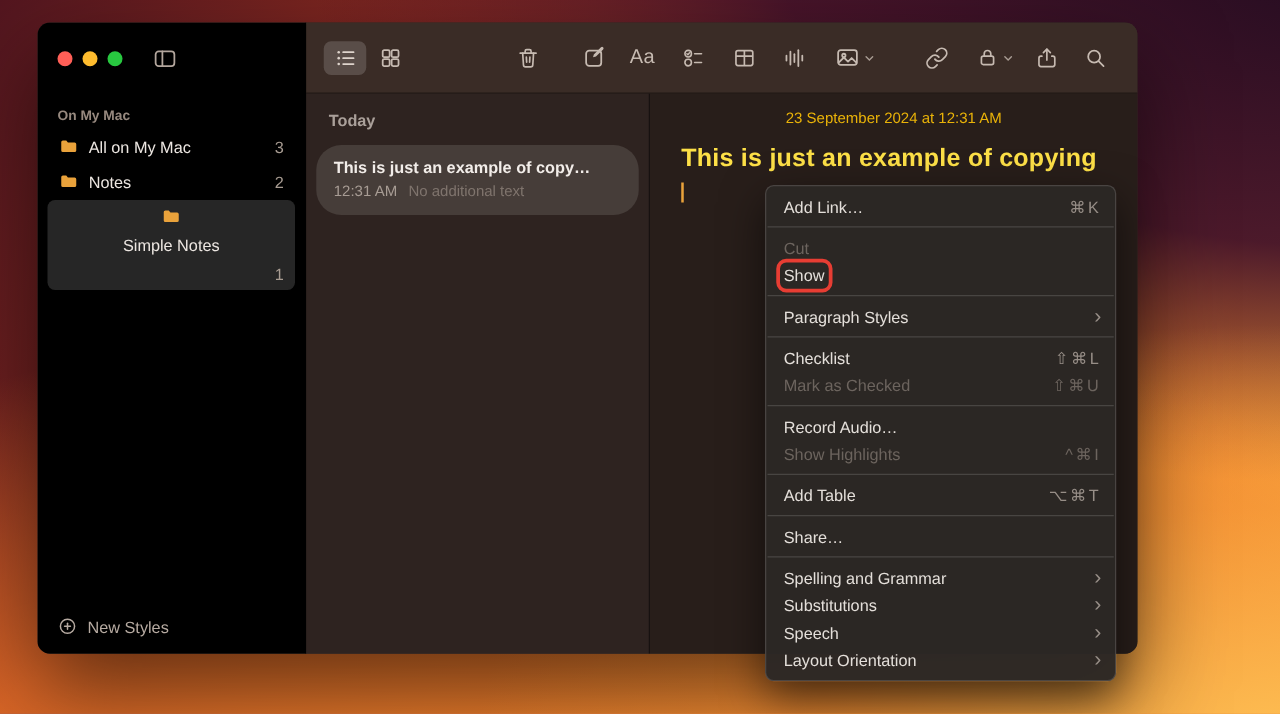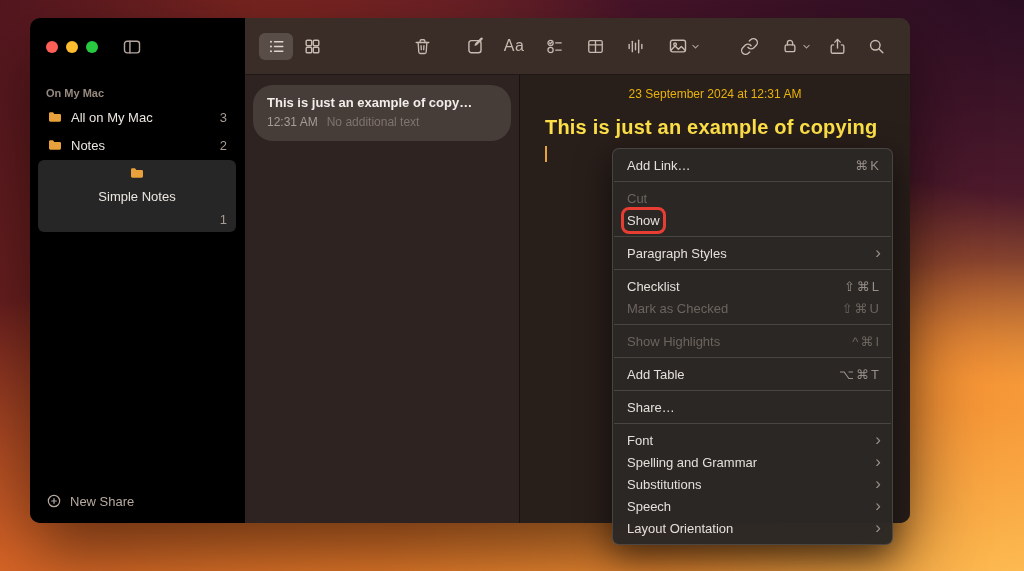--- a/index.html
+++ b/index.html
@@ -133,21 +133,21 @@
     </div>
 
     <div class="new-folder">
       <span class="ic">
         <svg width="16" height="16" viewBox="0 0 24 24" fill="none" stroke="currentColor" stroke-width="1.8" stroke-linecap="round">
             <circle cx="12" cy="12" r="8.5"></circle>
             <line x1="12" y1="8.5" x2="12" y2="15.5"></line>
             <line x1="8.5" y1="12" x2="15.5" y2="12"></line>
           </svg>
       </span>
-      <span>New Share</span>
+      <span>New Styles</span>
     </div>
   </div>
 
   <div class="main">
     <div class="toolbar">
       <span class="tbtn sel">
         <svg width="19" height="19" viewBox="0 0 24 24" fill="none" stroke="currentColor" stroke-width="1.8" stroke-linecap="round">
             <circle cx="5" cy="6" r="1.3" fill="currentColor" stroke="none"></circle>
             <circle cx="5" cy="12" r="1.3" fill="currentColor" stroke="none"></circle>
             <circle cx="5" cy="18" r="1.3" fill="currentColor" stroke="none"></circle>
@@ -247,20 +247,21 @@
         <svg width="19" height="19" viewBox="0 0 24 24" fill="none" stroke="currentColor" stroke-width="1.8" stroke-linecap="round">
             <circle cx="10.5" cy="10.5" r="6"></circle>
             <line x1="15.2" y1="15.2" x2="20" y2="20"></line>
           </svg>
       </span>
     </div>
 
     <div class="content">
 
       <div class="notes-list">
+        <div class="today">Today</div>
         <div class="note-card">
           <div class="note-title">This is just an example of copy…</div>
           <div class="note-meta">
             <span>12:31 AM</span>
             <span class="note-preview">No additional text</span>
           </div>
         </div>
       </div>
 
       <div class="editor">
@@ -291,38 +292,38 @@
   <div class="msep"></div>
   <div class="mi">
     <span class="mi-label">Checklist</span>
     <span class="mi-key">⇧⌘L</span>
   </div>
   <div class="mi disabled">
     <span class="mi-label">Mark as Checked</span>
     <span class="mi-key">⇧⌘U</span>
   </div>
   <div class="msep"></div>
+  <div class="mi">
+    <span class="mi-label">Record Audio…</span>
+  </div>
   <div class="mi disabled">
     <span class="mi-label">Show Highlights</span>
     <span class="mi-key">^⌘I</span>
   </div>
   <div class="msep"></div>
   <div class="mi">
     <span class="mi-label">Add Table</span>
     <span class="mi-key">⌥⌘T</span>
   </div>
   <div class="msep"></div>
   <div class="mi">
     <span class="mi-label">Share…</span>
   </div>
   <div class="msep"></div>
   <div class="mi submenu">
-    <span class="mi-label">Font</span>
-  </div>
-  <div class="mi submenu">
     <span class="mi-label">Spelling and Grammar</span>
   </div>
   <div class="mi submenu">
     <span class="mi-label">Substitutions</span>
   </div>
   <div class="mi submenu">
     <span class="mi-label">Speech</span>
   </div>
   <div class="mi submenu">
     <span class="mi-label">Layout Orientation</span>

